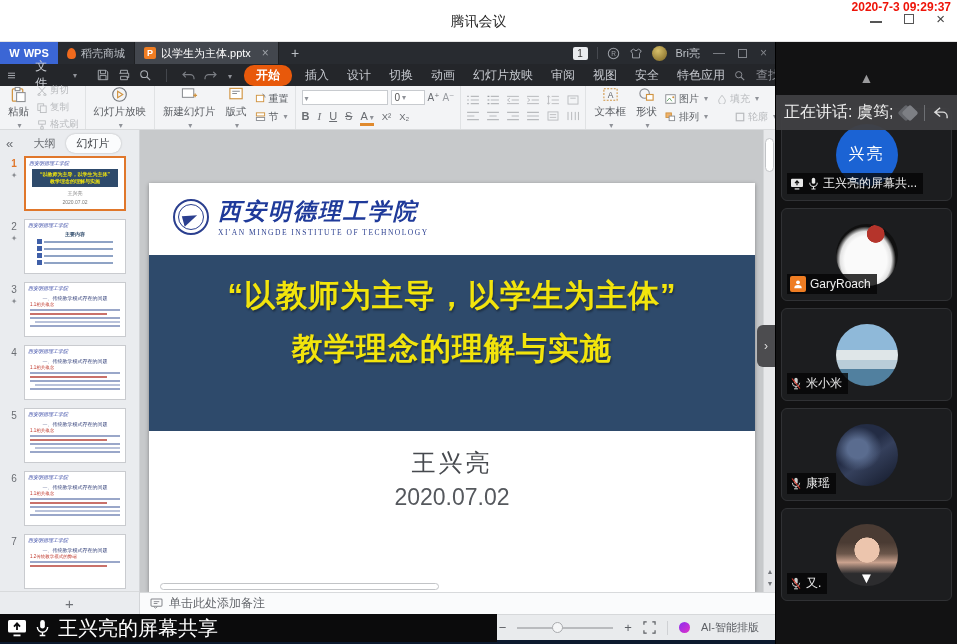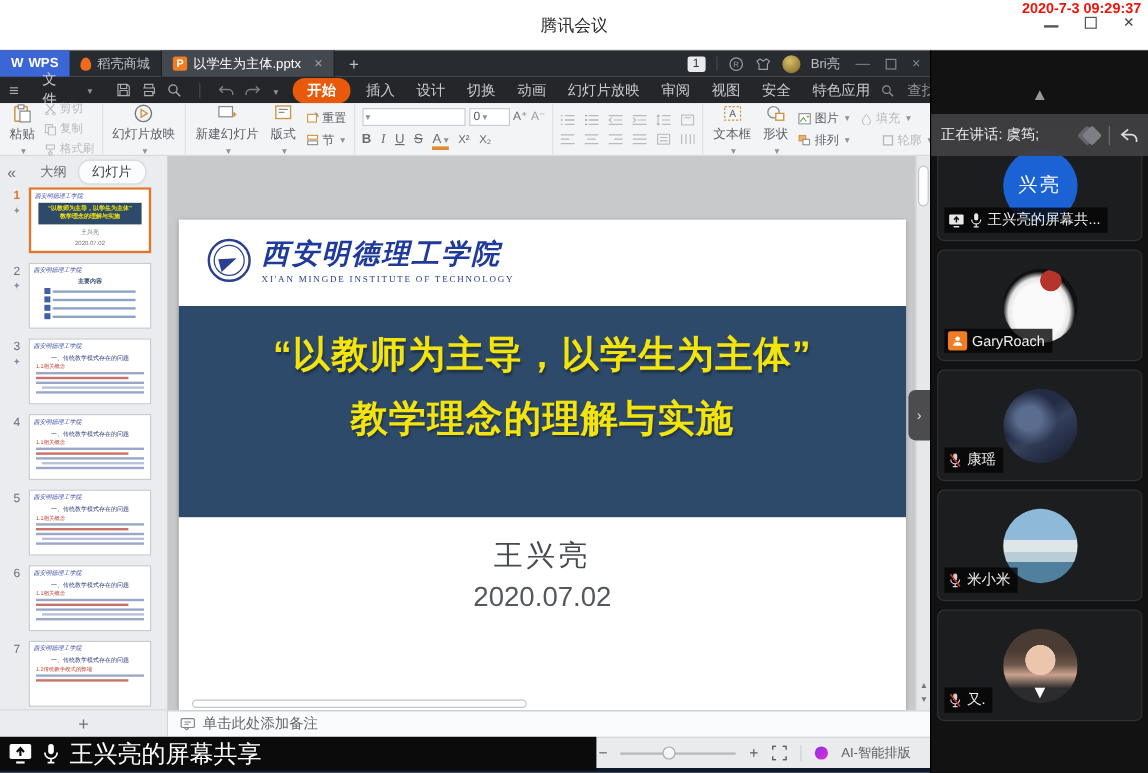--- a/index.html
+++ b/index.html
@@ -113,21 +113,21 @@
   .playbtn{width:24px;height:17px;background:#ed6c1f;border-radius:3px;color:#fff;font-size:9px;display:flex;align-items:center;justify-content:center;}
   .slider{width:96px;height:2px;background:#b9bbbe;position:relative;}
   .knob{position:absolute;left:36%;top:-5px;width:11px;height:11px;border-radius:50%;background:#f5f6f7;border:1px solid #a9abae;box-sizing:border-box;}
   .st-sep{width:1px;height:14px;background:#cfd1d4;}
   .aidot{width:11px;height:11px;border-radius:50%;background:linear-gradient(135deg,#8a2ff0,#e031c8);}
   .bstrip{height:4px;background:#0d1a2e;flex:none;}
   
   .share{position:absolute;left:0;bottom:2px;height:28px;width:497px;background:#0b0b0c;display:flex;align-items:center;gap:8px;padding-left:7px;color:#fff;font-size:20px;z-index:7;box-sizing:border-box;}
   
   .scrollup{position:absolute;top:28px;left:50%;transform:translateX(-50%);color:#9a9a9c;font-size:14px;}
-  .speak{position:absolute;top:53px;left:0;right:0;height:35px;background:rgba(64,64,67,.96);display:flex;align-items:center;padding:0 8px;gap:6px;color:#ececec;font-size:12px;z-index:4;}
+  .speak{position:absolute;top:53px;left:0;right:0;height:35px;background:rgba(64,64,67,.96);display:flex;align-items:center;padding:0 8px;gap:6px;color:#ececec;font-size:16px;z-index:4;}
   .speak-right{margin-left:auto;display:flex;align-items:center;gap:8px;}
   .dia{width:12px;height:12px;background:#63656a;transform:rotate(45deg);border-radius:2px;}
   .dia2{margin-left:-8px;background:#7d7f84;}
   .sp-sep{width:1px;height:16px;background:#6d6f73;}
   .tiles{position:absolute;top:66px;left:5px;right:5px;display:flex;flex-direction:column;gap:7px;}
   .tile{height:91px;background:#1c1d1f;border:1px solid #303134;border-radius:6px;position:relative;flex:none;}
   .tavatar{position:absolute;left:50%;top:50%;transform:translate(-50%,-50%);width:62px;height:62px;border-radius:50%;overflow:hidden;}
   .av-blue{background:#1b63d4;display:flex;align-items:center;justify-content:center;color:#fff;font-size:16px;letter-spacing:2px;}
   .av-cartoon{background:radial-gradient(circle at 64% 16%,#b5342b 0 13%,rgba(0,0,0,0) 14%),radial-gradient(ellipse at 48% 58%,#fafafa 0 46%,#e3e3e3 56%,#101010 66%);}
   .av-boat{background:linear-gradient(180deg,#8fb9d9 0 42%,#dfe6e8 42% 58%,#b9cdd9 58% 72%,#51809f 72%);}
@@ -756,40 +756,40 @@
                 <svg width="10" height="10" viewBox="0 0 12 12">
                   <circle cx="6" cy="4" r="2.3" fill="#fff"></circle>
                   <path d="M1.5 11 a4.5 3.8 0 0 1 9 0z" fill="#fff"></path>
                 </svg>
               </span>
             <span>GaryRoach</span>
           </div>
         </div>
 
         <div class="tile">
+          <div class="tavatar av-boat"></div>
+          <div class="tlabel">
+            <svg width="12" height="13" viewBox="0 0 18 19">
+                <rect x="6.5" y="1" width="5" height="9" rx="2.5" fill="#cfcfcf"></rect>
+                <path d="M3.5 8.5 a5.5 5.5 0 0 0 11 0 M9 14 v3 M6 17.5 h6" stroke="#cfcfcf" stroke-width="1.5" fill="none"></path>
+                <line x1="3" y1="2" x2="15" y2="17" stroke="#d2372c" stroke-width="1.8"></line>
+              </svg>
+            <span>米小米</span>
+          </div>
+        </div>
+
+        <div class="tile">
           <div class="tavatar av-sky"></div>
           <div class="tlabel">
             <svg width="12" height="13" viewBox="0 0 18 19">
                 <rect x="6.5" y="1" width="5" height="9" rx="2.5" fill="#cfcfcf"></rect>
                 <path d="M3.5 8.5 a5.5 5.5 0 0 0 11 0 M9 14 v3 M6 17.5 h6" stroke="#cfcfcf" stroke-width="1.5" fill="none"></path>
                 <line x1="3" y1="2" x2="15" y2="17" stroke="#d2372c" stroke-width="1.8"></line>
               </svg>
             <span>康瑶</span>
-          </div>
-        </div>
-
-        <div class="tile">
-          <div class="tavatar av-boat"></div>
-          <div class="tlabel">
-            <svg width="12" height="13" viewBox="0 0 18 19">
-                <rect x="6.5" y="1" width="5" height="9" rx="2.5" fill="#cfcfcf"></rect>
-                <path d="M3.5 8.5 a5.5 5.5 0 0 0 11 0 M9 14 v3 M6 17.5 h6" stroke="#cfcfcf" stroke-width="1.5" fill="none"></path>
-                <line x1="3" y1="2" x2="15" y2="17" stroke="#d2372c" stroke-width="1.8"></line>
-              </svg>
-            <span>米小米</span>
           </div>
         </div>
 
         <div class="tile">
           <div class="tavatar av-face"></div>
           <div class="tlabel">
             <svg width="12" height="13" viewBox="0 0 18 19">
                 <rect x="6.5" y="1" width="5" height="9" rx="2.5" fill="#cfcfcf"></rect>
                 <path d="M3.5 8.5 a5.5 5.5 0 0 0 11 0 M9 14 v3 M6 17.5 h6" stroke="#cfcfcf" stroke-width="1.5" fill="none"></path>
                 <line x1="3" y1="2" x2="15" y2="17" stroke="#d2372c" stroke-width="1.8"></line>

